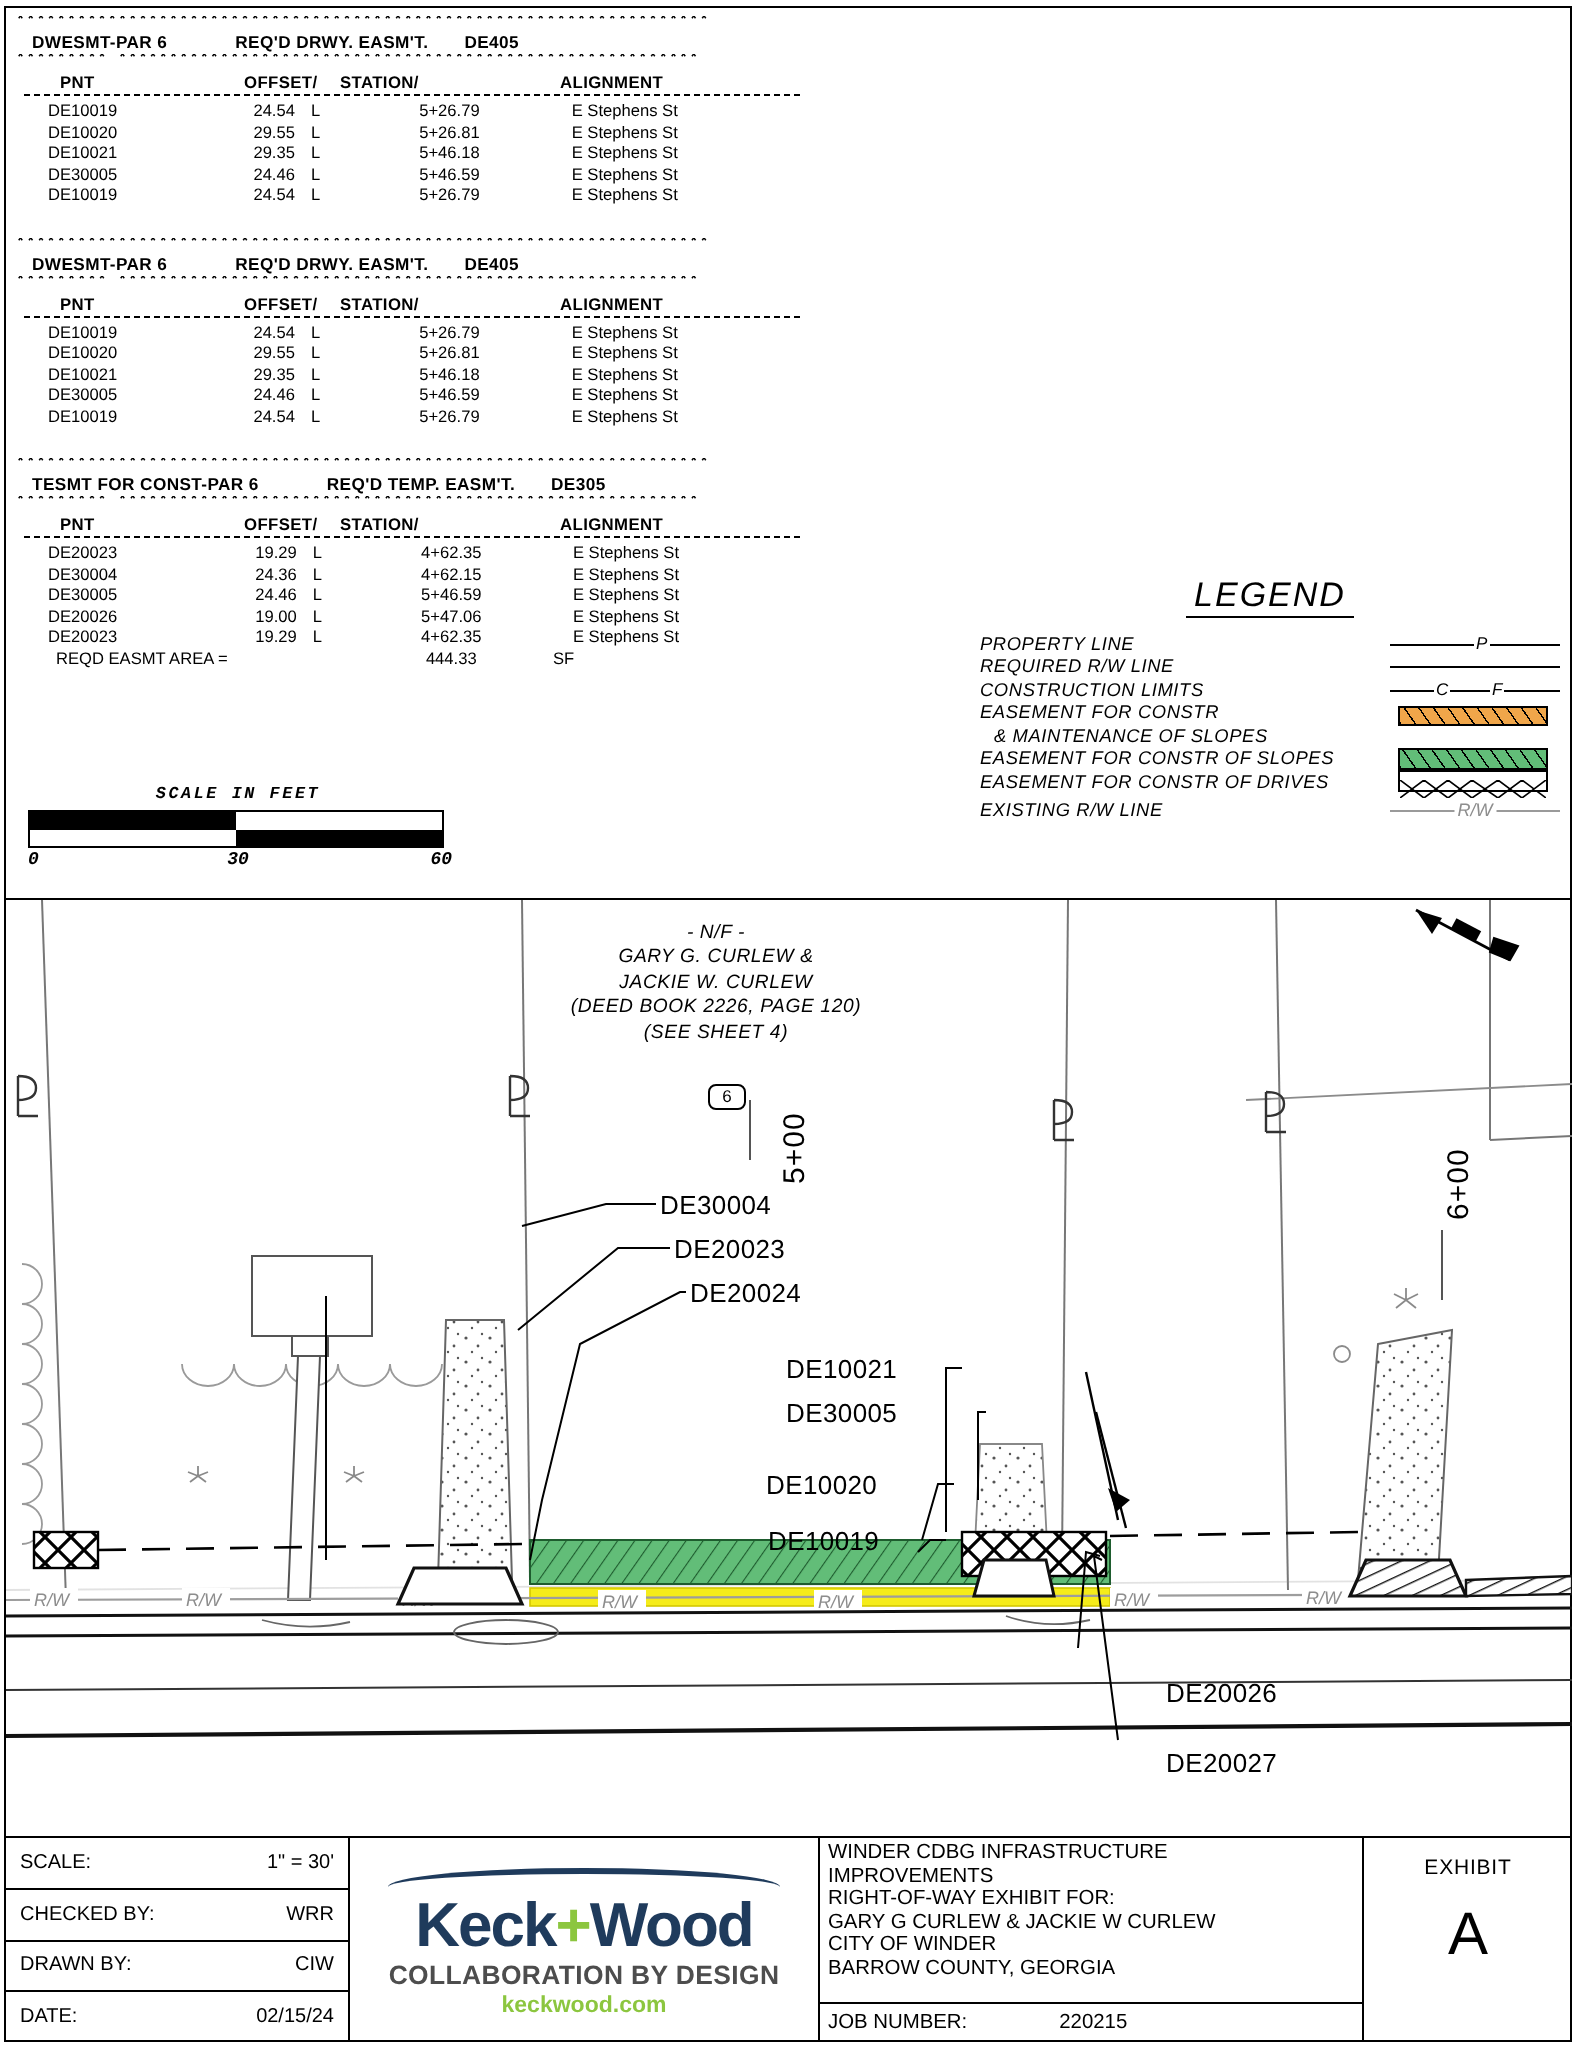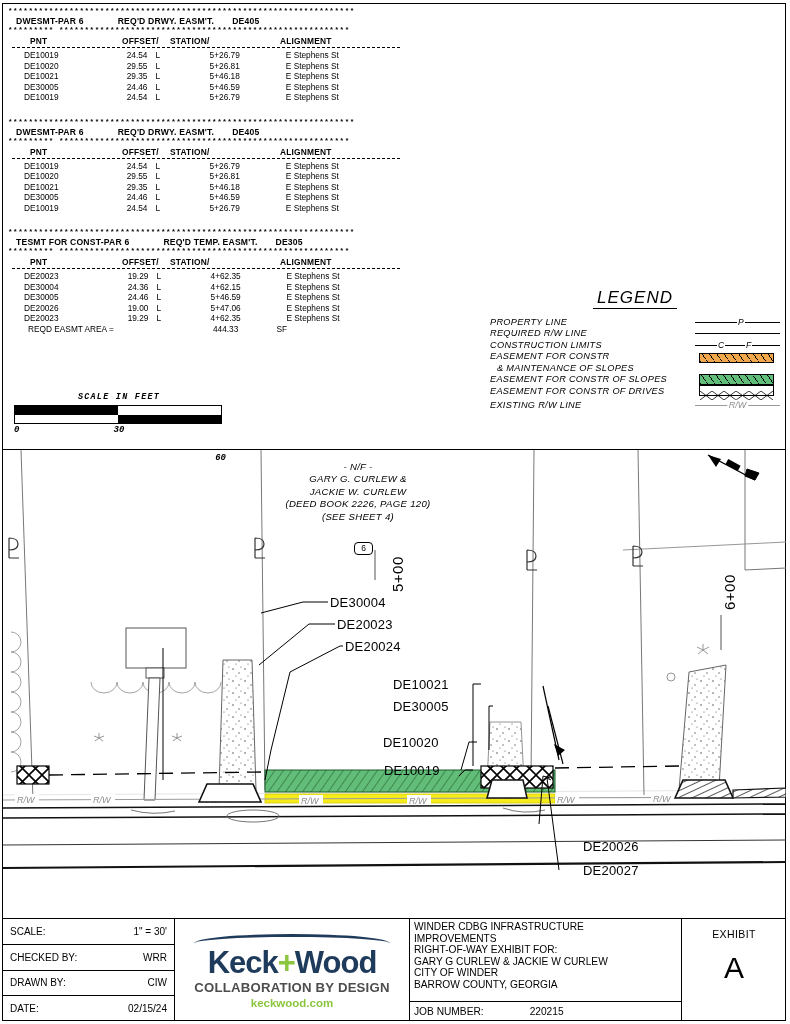--- a/index.html
+++ b/index.html
@@ -68,21 +68,21 @@
   .sb-title{text-align:center;font-size:8.4px;font-style:italic;font-weight:bold;
             letter-spacing:1.3px;margin-bottom:3px;}
   .sb-box{width:208px;height:19px;border:1px solid #000;display:flex;
           flex-direction:column;box-sizing:border-box;}
   .sb-half{height:50%;display:flex;}
   .sb-cell{width:50%;}
   .black{background:#000;}
   .white{background:#fff;}
   .sb-labels{position:relative;height:13px;font-size:9px;font-weight:bold;font-style:italic;}
   .sb-labels span{position:absolute;top:1px;}
-  .sb-l0{left:0;} .sb-l30{left:50%;transform:translateX(-50%);} .sb-l60{right:-2px;margin-top:28px;}
+  .sb-l0{left:0;} .sb-l30{left:50%;transform:translateX(-50%);} .sb-l60{right:-2px;}
 
   
   .mid-rule{position:absolute;left:3px;top:449px;width:783px;height:0;
             border-top:1.6px solid #000;}
 
   
   .plan{position:absolute;left:3px;top:450px;width:783px;height:464px;overflow:hidden;}
   .plan svg{position:absolute;left:0;top:0;}
 
   
@@ -589,21 +589,21 @@
     <div class="sta" style="left:718px;top:160px">6+00</div>
 
     <div class="co" style="left:327px;top:145px">DE30004</div>
     <div class="co" style="left:334px;top:167px">DE20023</div>
     <div class="co" style="left:342px;top:189px">DE20024</div>
     <div class="co" style="left:390px;top:227px">DE10021</div>
     <div class="co" style="left:390px;top:249px">DE30005</div>
     <div class="co" style="left:380px;top:285px">DE10020</div>
     <div class="co" style="left:381px;top:313px">DE10019</div>
     <div class="co" style="left:580px;top:389px">DE20026</div>
-    <div class="co" style="left:580px;top:413px">DE20027</div>
+    <div class="co" style="left:580px;top:424px">DE20027</div>
 
   </div>
 
   <div class="tblock">
 
     <div class="tb-left">
       <div class="tb-row">
         <span>SCALE:</span>
         <span>1" = 30'</span>
       </div>

